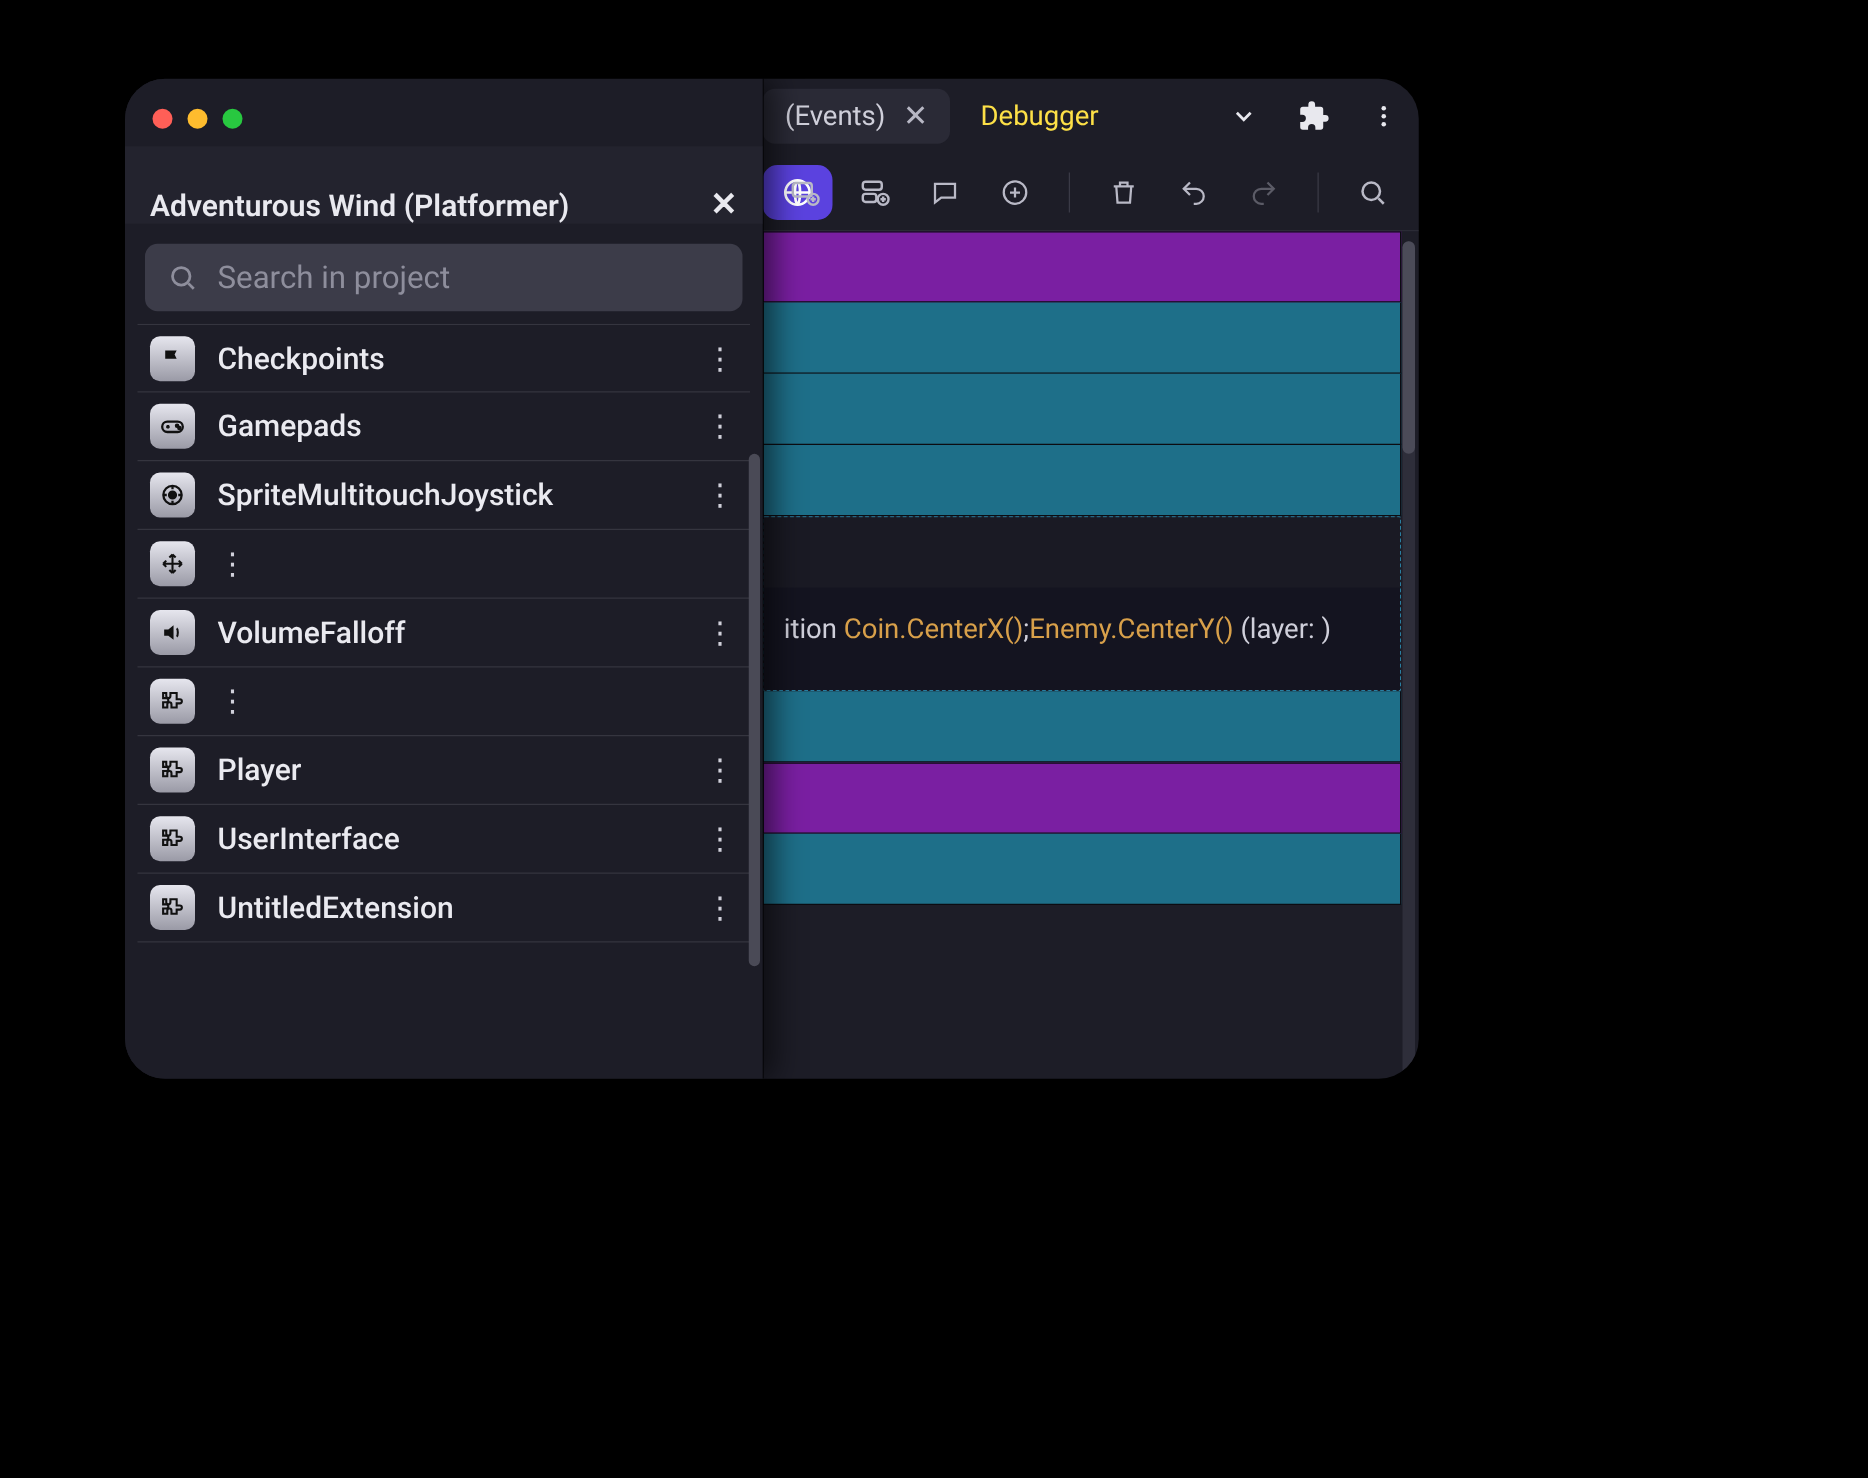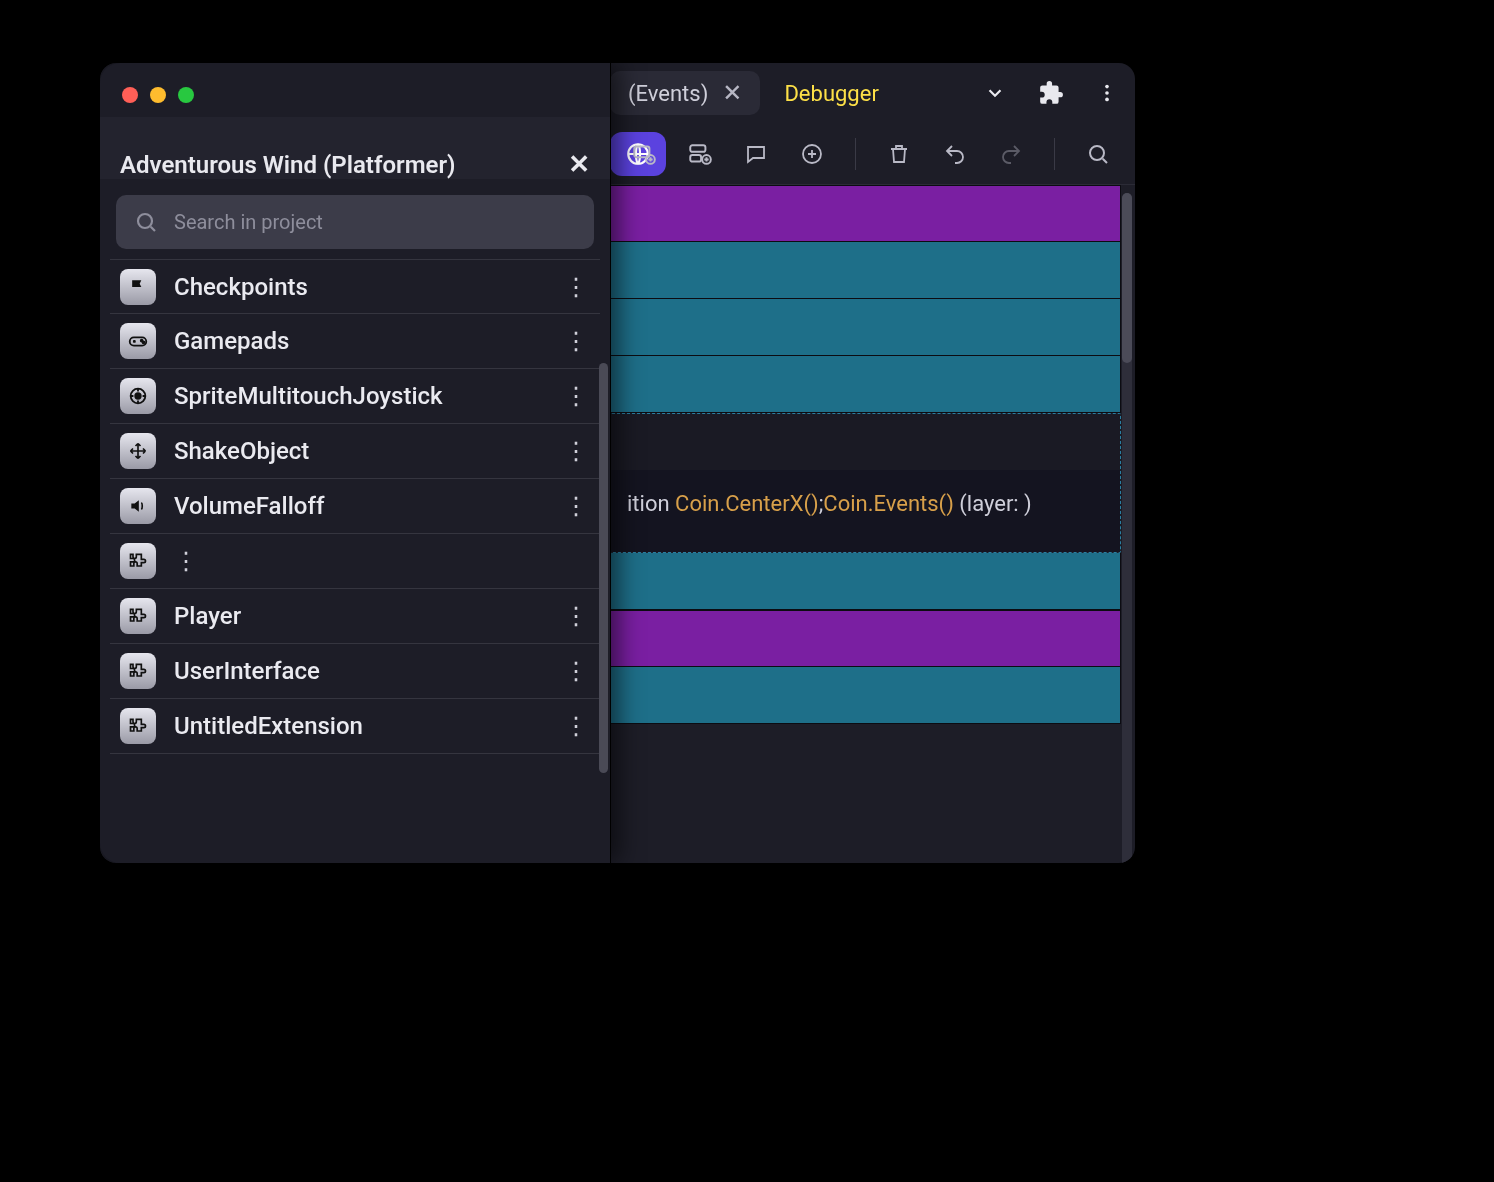--- a/index.html
+++ b/index.html
@@ -1,20 +1,20 @@
 <!DOCTYPE html>
 <html><head>
 <meta charset="utf-8">
 <style>
 * { margin:0; padding:0; box-sizing:border-box; font-family:-apple-system,BlinkMacSystemFont,"Segoe UI",Roboto,sans-serif; }
 body { background:#000; width:1494px; height:1182px; position:relative; overflow:hidden; }
 
 .window {
   position:absolute; left:100px; top:63px; width:1035px; height:800px;
-  background:#1d1d27; border-radius:16px; overflow:hidden;
+  background:#1d1d27; border-radius:32px; overflow:hidden;
   box-shadow:0 20px 60px rgba(0,0,0,.6);
 }
 
 
 .traffic { position:absolute; left:22px; top:24px; display:flex; gap:12px; z-index:30; }
 .tl { width:16px; height:16px; border-radius:50%; }
 .tl.red{background:#ff5f57}.tl.yellow{background:#febc2e}.tl.green{background:#28c840}
 
 
 .tabbar { position:absolute; left:0; right:0; top:0; height:60px; display:flex; align-items:center; gap:6px; padding-left:510px; }
@@ -57,21 +57,21 @@
   padding:0 20px; background:#23232e; color:#e9e9ef; font-size:24px; font-weight:600;
 }
 .panel-header .close{ color:#e9e9ef; font-size:26px; cursor:pointer; }
 
 .search-wrap { padding:16px 16px 10px; }
 .search {
   display:flex; align-items:center; gap:16px; background:#3c3c49; border-radius:10px;
   height:54px; padding:0 18px; color:#9e9ead;
 }
 .search input {
-  flex:1; background:transparent; border:none; outline:none; color:#e9e9ef; font-size:20px;
+  flex:1; background:transparent; border:none; outline:none; color:#e9e9ef; font-size:25px;
 }
 .search input::placeholder{color:#8e8e9c}
 
 .list { flex:1; overflow-y:auto; padding:0 10px; }
 .item {
   display:flex; align-items:center; gap:18px; height:55px; padding:0 10px;
   border-bottom:1px solid #35353f; color:#eaeaf0; font-size:24px; font-weight:500;
 }
 .item:first-child{ border-top:1px solid #35353f; }
 .item .ico {
@@ -197,21 +197,21 @@
 
   <div class="sheet">
     <div class="row purple first"></div>
     <div class="row teal"></div>
     <div class="row teal"></div>
     <div class="row teal"></div>
     <div class="group">
       <div style="height:56px;background:#1a1a24"></div>
       <div class="event-body">
         <div>
-          <span>ition </span><span class="orange">Coin.CenterX()</span><span>;</span><span class="orange">Coin.Events()</span><span> (layer: )</span>
+          <span>ition </span><span class="orange">Coin.CenterX()</span><span>;</span><span class="orange">Enemy.CenterY()</span><span> (layer: )</span>
         </div>
         <div style="height:14px"></div>
       </div>
     </div>
     <div class="row teal"></div>
     <div class="row purple"></div>
     <div class="row teal"></div>
   </div>
   <div class="scrollbar"></div>
   <div class="scrollthumb"></div>
@@ -266,21 +266,20 @@
           </span>
         <span class="label">SpriteMultitouchJoystick</span>
         <span class="more">⋮</span>
       </div>
       <div class="item">
         <span class="ico">
             <svg width="20" height="20" viewBox="0 0 24 24" fill="none" stroke="#111" stroke-width="2">
               <path d="M12 3v18M3 12h18M12 3l-3 3M12 3l3 3M12 21l-3-3M12 21l3-3M3 12l3-3M3 12l3 3M21 12l-3-3M21 12l-3 3"></path>
             </svg>
           </span>
-        <span class="label">ShakeObject</span>
         <span class="more">⋮</span>
       </div>
       <div class="item">
         <span class="ico">
             <svg width="20" height="20" viewBox="0 0 24 24" fill="#111">
               <path d="M4 9v6h4l5 4V5L8 9H4z"></path>
               <path d="M16 8c1.5 1 1.5 7 0 8" fill="none" stroke="#111" stroke-width="2"></path>
             </svg>
           </span>
         <span class="label">VolumeFalloff</span>

